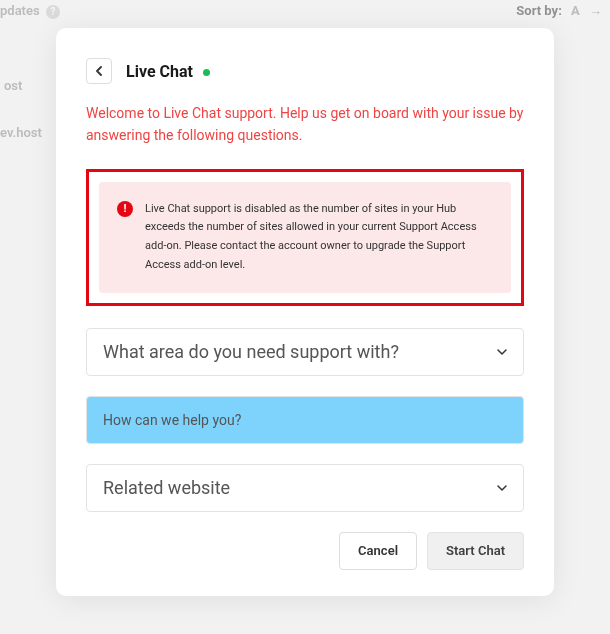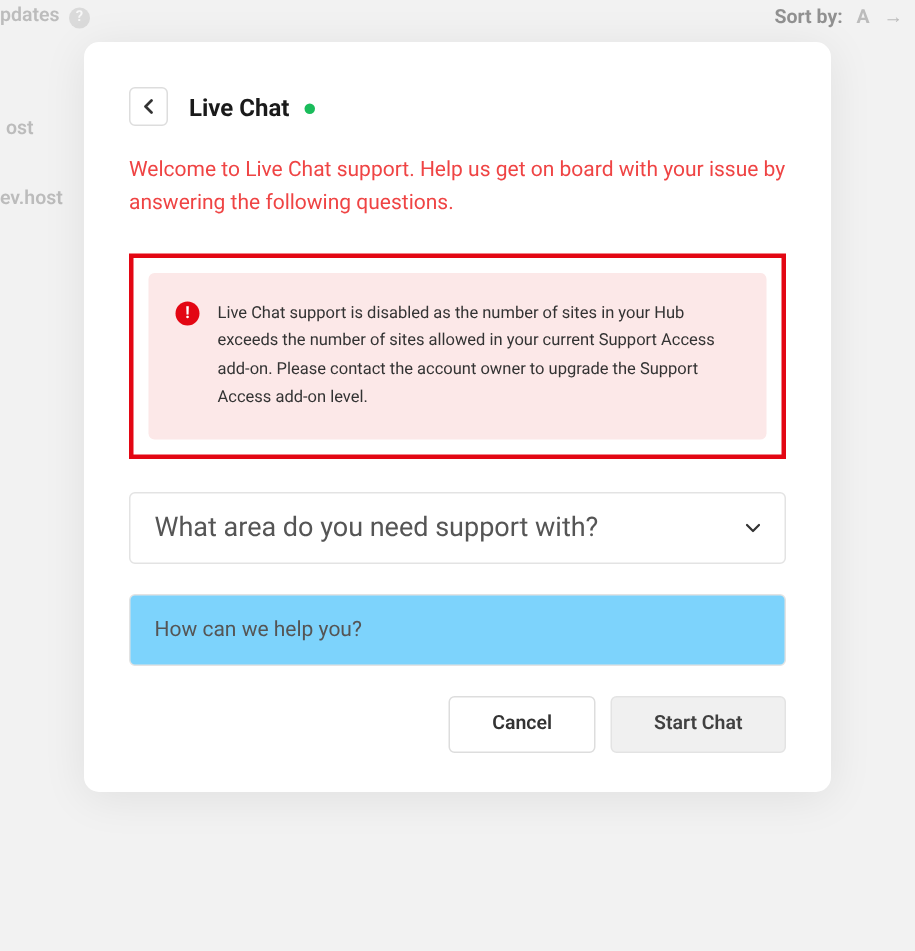--- a/index.html
+++ b/index.html
@@ -186,21 +186,21 @@
       height: 10px;
     }
     .modal-footer {
       display: flex;
       justify-content: flex-end;
       gap: 10px;
       margin-top: 8px;
     }
     .btn {
       height: 38px;
-      padding: 0 28px;
+      padding: 0 18px;
       border-radius: 4px;
       font-size: 13px;
       font-weight: 600;
       display: flex;
       align-items: center;
       justify-content: center;
       cursor: pointer;
     }
     .btn-cancel {
       background: #fff;
@@ -258,20 +258,26 @@
     <span class="label">What area do you need support with?</span>
     <svg class="chevron-down" width="10" height="6" viewBox="0 0 10 6">
       <path d="M1 1 L5 5 L9 1" stroke="#333" stroke-width="1.5" fill="none" stroke-linecap="round" stroke-linejoin="round"></path>
     </svg>
   </div>
 
   <div class="form-input">
     <span class="label">How can we help you?</span>
   </div>
 
+  <div class="form-select">
+    <span class="label">Related website</span>
+    <svg class="chevron-down" width="10" height="6" viewBox="0 0 10 6">
+      <path d="M1 1 L5 5 L9 1" stroke="#333" stroke-width="1.5" fill="none" stroke-linecap="round" stroke-linejoin="round"></path>
+    </svg>
+  </div>
 
   <div class="modal-footer">
     <div class="btn btn-cancel">
       <span>Cancel</span>
     </div>
     <div class="btn btn-start">
       <span>Start Chat</span>
     </div>
   </div>
 </div>

